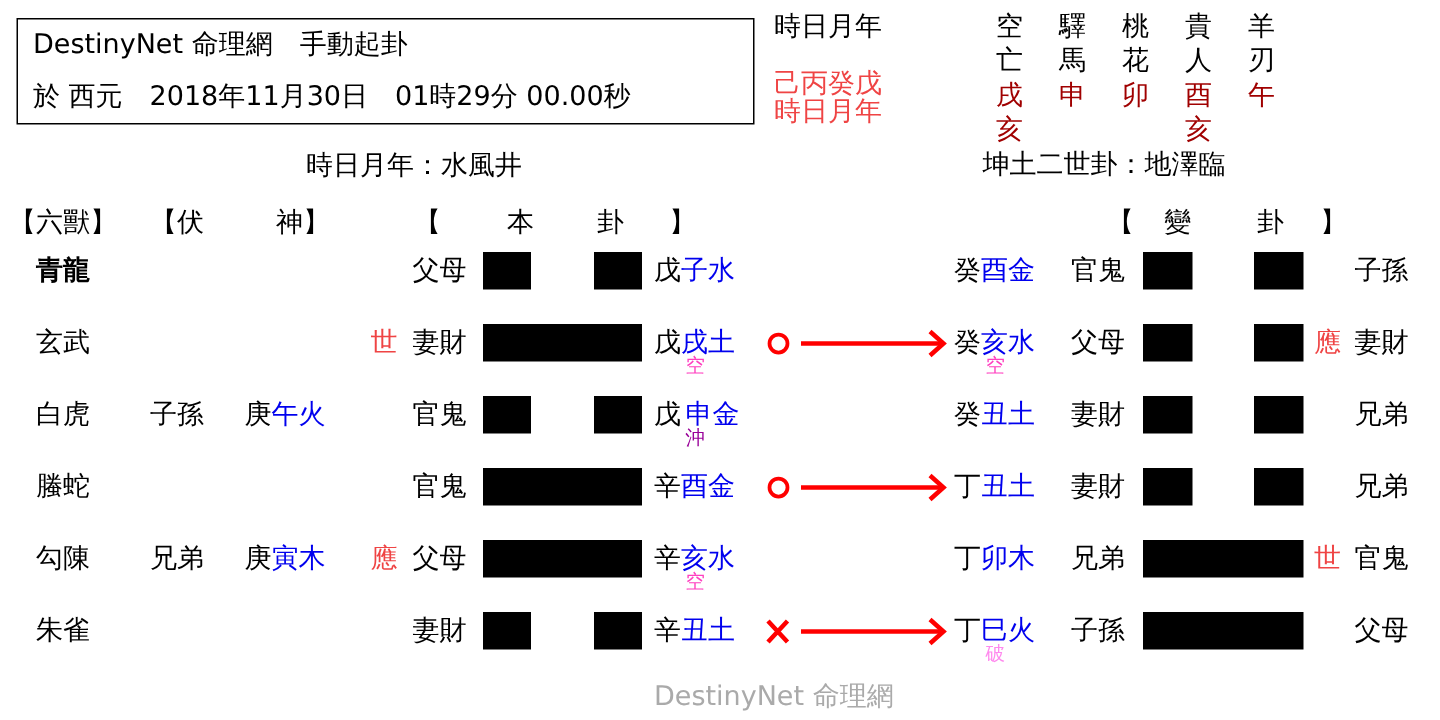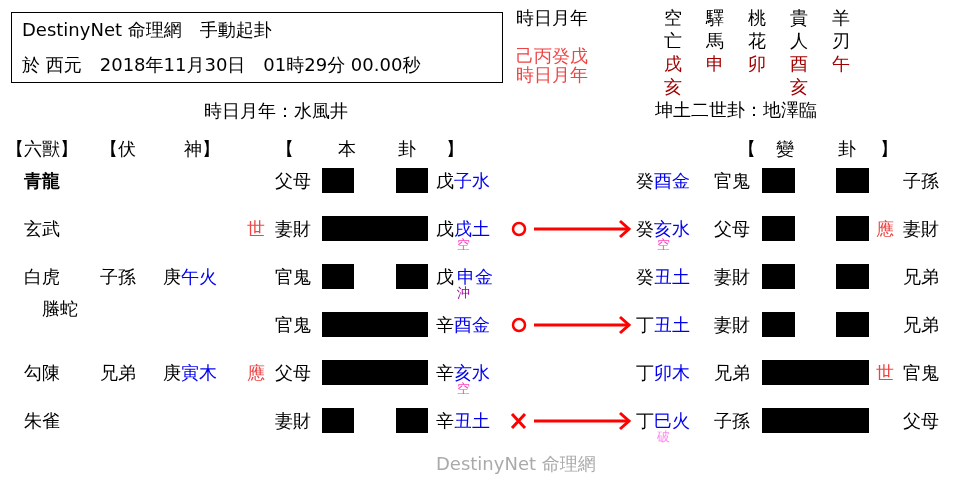--- a/index.html
+++ b/index.html
@@ -106,21 +106,21 @@
     <div class="bar" style="left: 396px; top: 264px; width: 32px;"></div>
     <div class="abs t18" style="left: 436px; top: 266px;">戊</div>
     <div class="abs t18 blue" style="left: 431px; top: 266px; margin-left: 26px;">申金</div>
     <div class="abs small purple" style="left: 457px; top: 286px;">沖</div>
     <div class="abs t18" style="left: 636px; top: 266px;">癸</div>
     <div class="abs t18 blue" style="left: 654px; top: 266px;">丑土</div>
     <div class="abs t18" style="left: 714px; top: 266px;">妻財</div>
     <div class="bar" style="left: 762px; top: 264px; width: 33px;"></div>
     <div class="bar" style="left: 836px; top: 264px; width: 33px;"></div>
     <div class="abs t18" style="left: 903px; top: 266px;">兄弟</div>
-    <div class="abs t18" style="left: 24px; top: 298px; margin-left: 18px;">螣蛇</div>
+    <div class="abs t18" style="left: 24px; top: 314px;">螣蛇</div>
     <div class="abs t18" style="left: 275px; top: 314px;">官鬼</div>
     <div class="bar" style="left: 322px; top: 312px; width: 106px;"></div>
     <div class="abs t18" style="left: 436px; top: 314px;">辛</div>
     <div class="abs t18 blue" style="left: 454px; top: 314px;">酉金</div>
     <svg width="126" height="24" class="arrow" style="left: 508px; top: 314px;">
       <circle cx="11" cy="11" r="6" fill="none" stroke="#ff0000" stroke-width="2.5"></circle>
       <line x1="26" y1="11" x2="120" y2="11" stroke="#ff0000" stroke-width="3"></line>
       <path d="M112 3 L121 11 L112 19" stroke="#ff0000" stroke-width="3" fill="none"></path>
     </svg>
     <div class="abs t18" style="left: 636px; top: 314px;">丁</div>

